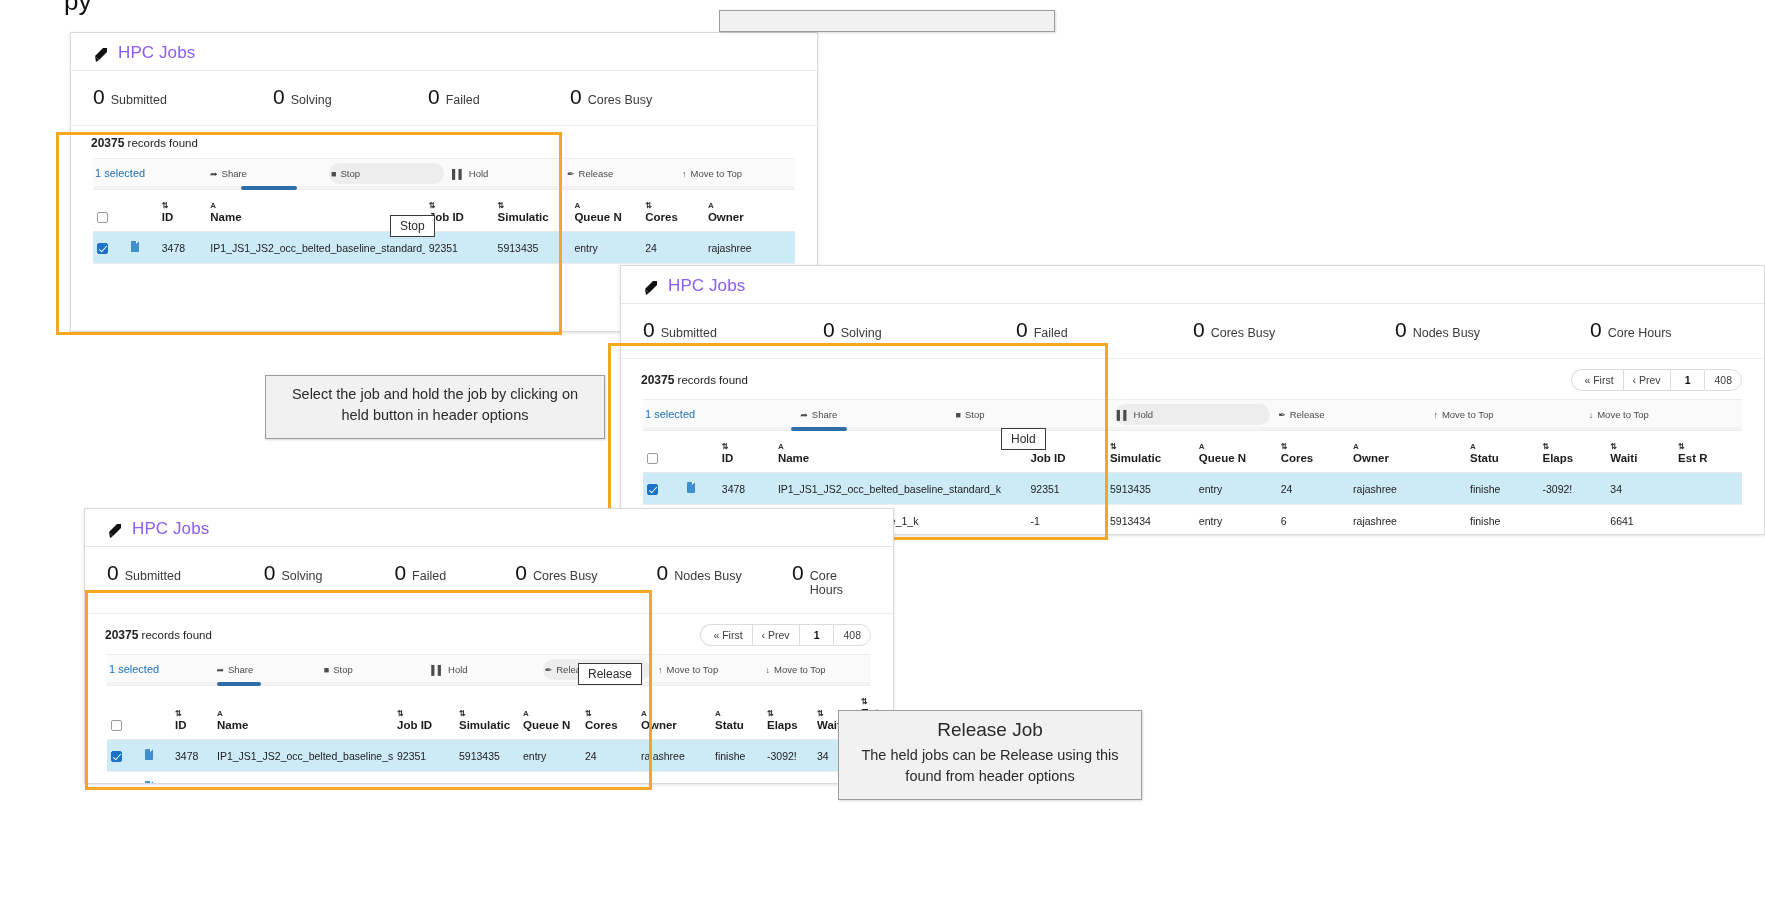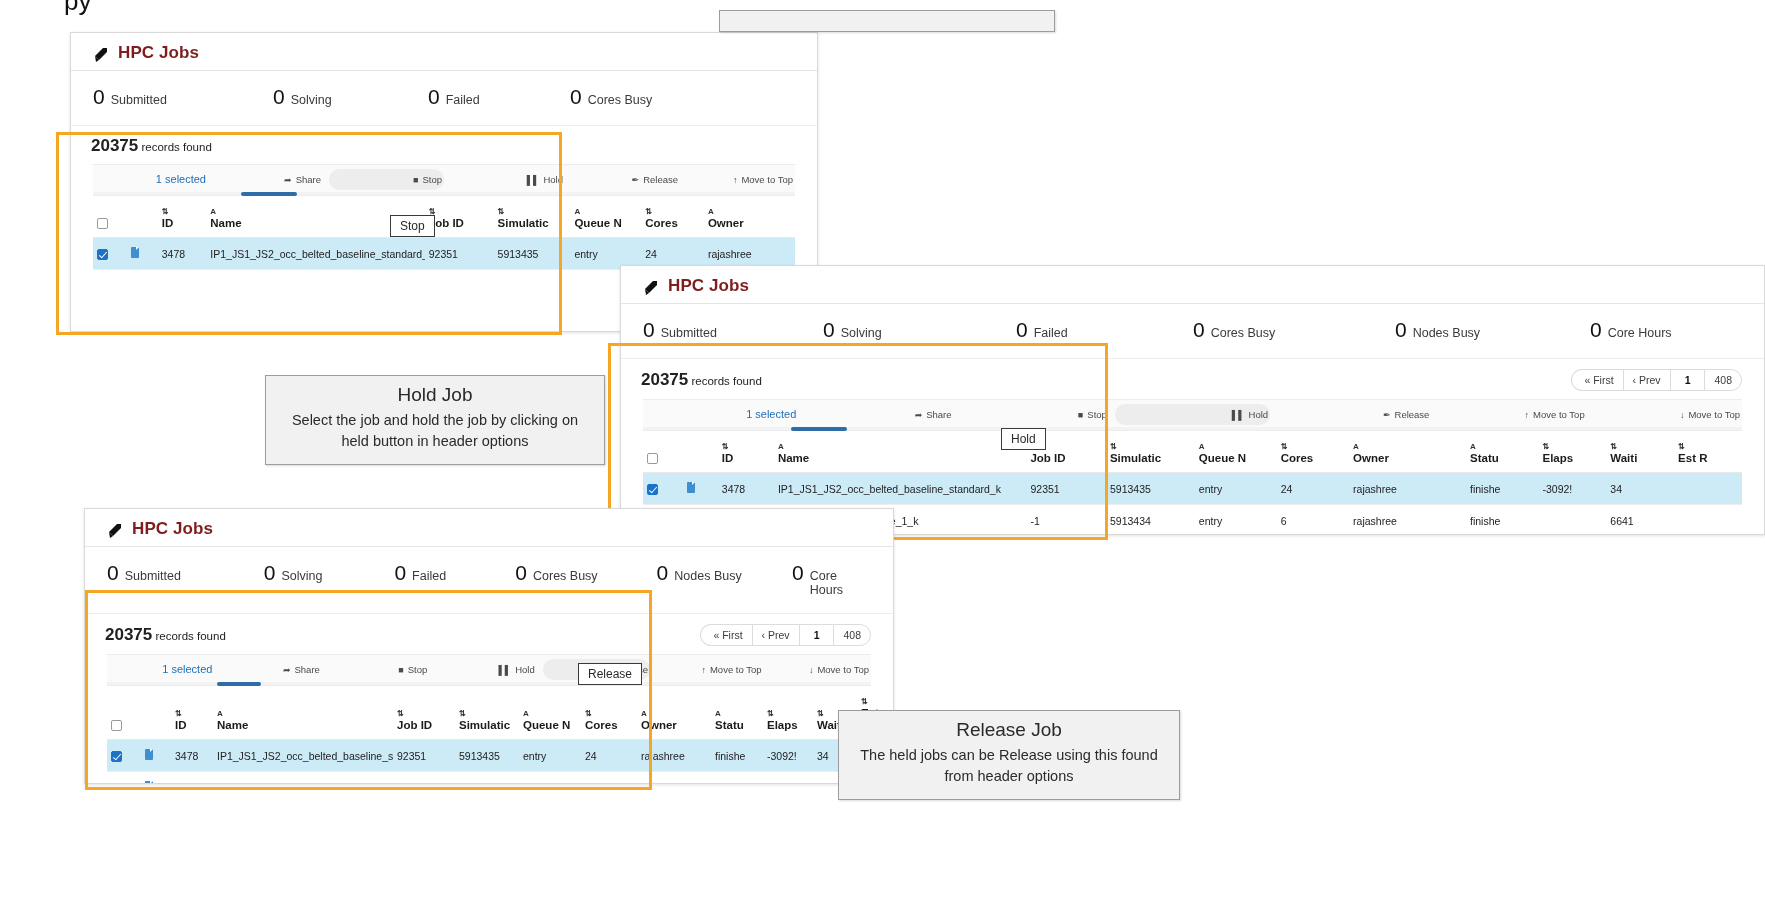--- a/index.html
+++ b/index.html
@@ -20,41 +20,41 @@
     box-shadow: 0 1px 3px rgba(0,0,0,.12);
     overflow: hidden;
   }
   .panel-header {
     display: flex; align-items: center;
     padding: 10px 22px 8px 22px;
     border-bottom: 1px solid #e6e6e6;
     height: 38px;
   }
   .panel-title {
-    font-size: 17px; color: #7f1d1d; font-weight: 700;
+    font-size: 17px; color: #8b5cf6; font-weight: 400;
     letter-spacing: .1px;
   }
   .rocket-icon {
     display:inline-block; width:18px; height:16px; margin-right:7px;
     position: relative; top: 2px;
   }
   
   .kpis { display: flex; align-items: baseline; padding: 14px 22px 16px 22px; }
   .kpi { display: flex; align-items: baseline; }
   .kpi-num { font-size: 21px; color: #111; font-weight: 400; }
   .kpi-label { font-size: 12.5px; color: #3a3a3a; margin-left: 6px; }
 
   
   .table-area { border-top: 1px solid #ededed; }
   .records-row {
     display:flex; align-items:center; justify-content:space-between;
     padding: 10px 22px 8px 20px;
   }
   .records { font-size: 11.5px; color:#222; }
-  .records b { font-weight: 700; font-size: 17px; }
+  .records b { font-weight: 700; font-size: 12px; }
 
   .pager { display:flex; align-items:center; }
   .pager-btn {
     font-size: 10.5px; color:#3c3c3c; padding: 4px 9px;
     border: 1px solid #dcdcdc; border-right: none; background:#fff;
   }
   .pager-btn:first-child { border-radius: 14px 0 0 14px; padding-left: 12px; }
   .pager-page {
     font-size: 10.5px; color:#111; font-weight:700; padding: 4px 14px;
     border: 1px solid #dcdcdc; border-right:none; background:#fff;
@@ -68,21 +68,21 @@
   .toolbar {
     display:flex; align-items:center;
     background: #fafafa;
     border-top: 1px solid #ececec;
     border-bottom: 1px solid #ececec;
     height: 30px;
     position: relative;
   }
   .tb-item {
     flex: 1 1 0;
-    text-align:right;
+    text-align:left;
     font-size: 9.5px;
     color: #4a4a4a;
     white-space: nowrap;
     padding: 5px 2px;
   }
   .tb-item.selected-count { color: #1d6fb8; font-size: 11px; }
   .tb-item.active {
     background: #ededed;
     border-radius: 14px;
     margin: 0 6px;
@@ -275,21 +275,20 @@
   </div>
 
   <div class="hl" style="left:56px; top:132px; width:506px; height:203px;"></div>
 
   <div class="hover-label" style="left:390px; top:215px;">Stop</div>
 
   <div class="callout" style="left:719px; top:10px; width:336px;">
   </div>
 
   <div class="callout" style="left:265px; top:375px; width:340px;">
-    <div class="callout-title">Hold Job</div>
     <div class="callout-body">Select the job and hold the job by clicking on held button in header options</div>
   </div>
 
   <div class="panel" style="left:620px; top:265px; width:1145px; height:270px;">
 
     <div class="panel-header">
       <span class="rocket-icon">
         <svg viewBox="0 0 18 16" width="18" height="16">
           <path d="M2 9 L10 1 L14 1 L14 5 L6 13 Z" fill="#111"></path>
           <path d="M2 9 L6 13 L3 15 Z" fill="#111"></path>
@@ -586,20 +585,20 @@
           </tbody>
         </table>
       </div>
     </div>
   </div>
 
   <div class="hl" style="left:85px; top:590px; width:567px; height:200px;"></div>
 
   <div class="hover-label" style="left:578px; top:663px;">Release</div>
 
-  <div class="callout" style="left:838px; top:710px; width:342px;">
+  <div class="callout" style="left:838px; top:710px; width:304px;">
     <div class="callout-title">Release Job</div>
     <div class="callout-body">The held jobs can be Release using this found from header options</div>
   </div>
 
   <div class="topcut">py</div>
 
 </div>
 
 </body></html>

